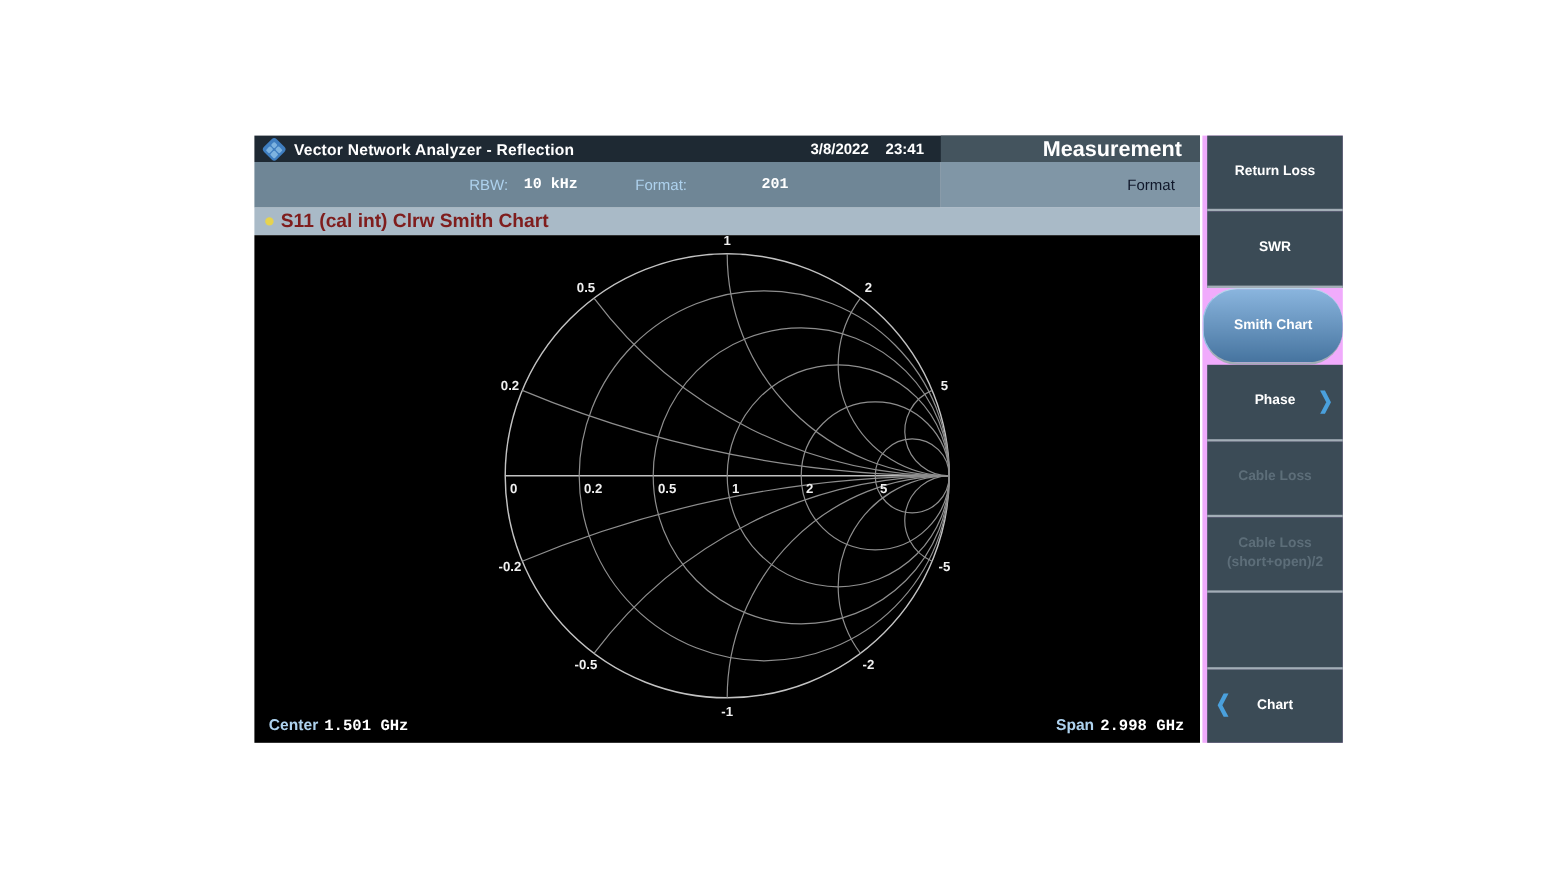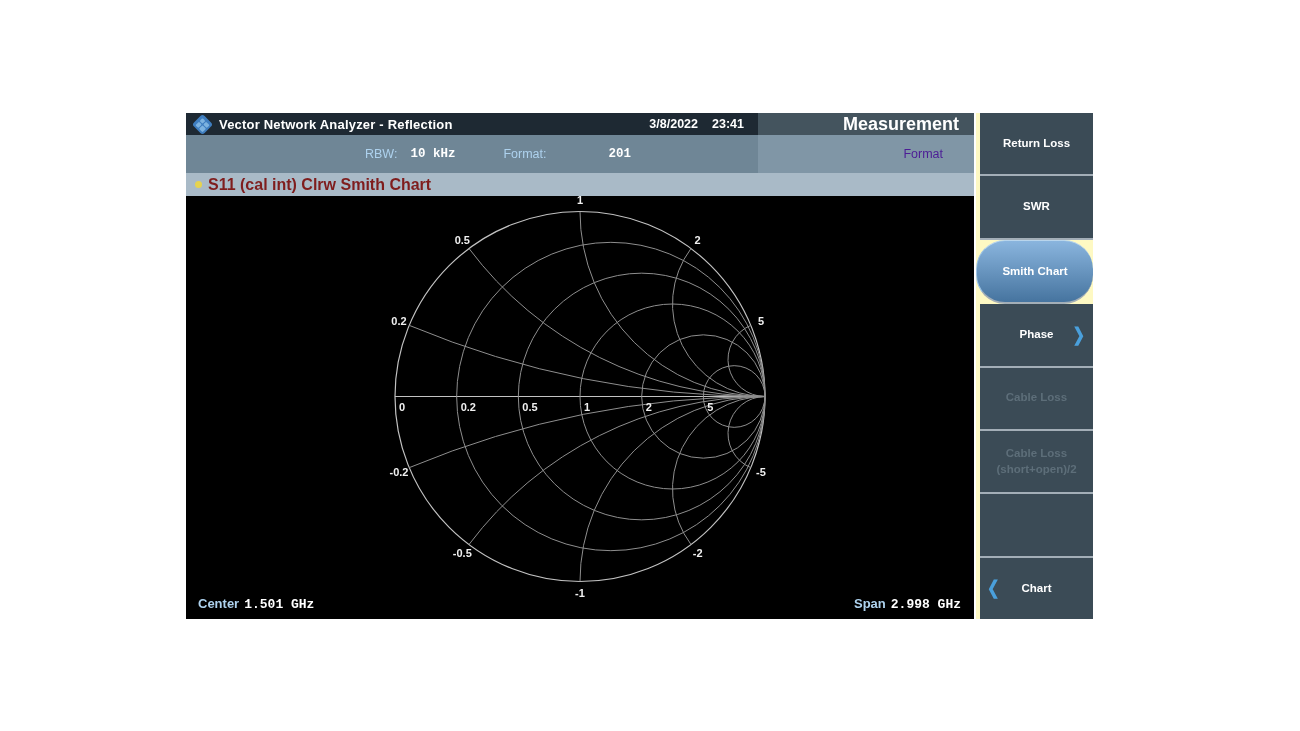--- a/index.html
+++ b/index.html
@@ -1,19 +1,19 @@
 <!DOCTYPE html>
 <html><head>
 <meta charset="utf-8">
 <style>
   * { margin:0; padding:0; box-sizing:border-box; }
   html,body { width:1300px; height:731px; background:#ffffff; overflow:hidden;
               font-family:"Liberation Sans", sans-serif; }
 
-  .app { position:absolute; left:186px; top:113px; width:907px; height:481px; display:flex; }
+  .app { position:absolute; left:212px; top:113px; width:907px; height:481px; display:flex; }
 
   
   .main { width:788px; height:506px; display:flex; flex-direction:column; }
 
   .title-row { height:22px; display:flex; align-items:center; background:#1e2933; }
   .title-left { flex:1; display:flex; align-items:center; height:100%; padding-left:6px; }
   .logo { width:17px; height:17px; position:relative; margin:0 8px 0 2px; }
   .logo .dia { position:absolute; left:1px; top:1px; width:15px; height:15px;
                background:#3f7ec0; border-radius:3px; transform:rotate(45deg);
                display:grid; grid-template-columns:1fr 1fr; grid-template-rows:1fr 1fr;
@@ -22,41 +22,41 @@
   .app-title { color:#ffffff; font-size:13px; font-weight:bold; letter-spacing:.2px; }
   .datetime { color:#ffffff; font-size:12.5px; font-weight:bold; margin-right:14px; display:flex; gap:14px; }
   .menu-head { width:216px; height:100%; background:#44545e; color:#ffffff; font-size:18px;
                font-weight:bold; display:flex; align-items:center; justify-content:flex-end;
                padding-right:15px; }
 
   .format-row { height:38px; display:flex; }
   .format-left { flex:1; background:#6f8696; display:flex; align-items:center; font-size:12.5px; }
   .lbl-blue { color:#aed2ee;text-align:center; }
   .val-white { color:#ffffff; font-weight:bold;font-family:Liberation Mono, monospace; }
-  .format-head { width:216px; background:#8096a6; color:#4c1d95; font-size:12.5px;
-                 display:flex; align-items:center; justify-content:flex-end; padding-right:31px; }
+  .format-head { width:216px; background:#8096a6; color:#0f172a; font-size:12.5px;
+                 display:flex; align-items:center; justify-content:flex-end; padding-right:21px; }
 
   .trace-row { height:23px; background:#a9bac7; display:flex; align-items:center; padding-left:9px; }
   .trace-bullet { width:7px; height:7px; border-radius:50%; background:#e6d34f; margin-right:6px; }
   .trace-label { color:#7f1d1d; font-size:16px; font-weight:bold; }
 
   .chart-area { position:relative; height:423px; background:#000000; }
   .chart-area svg { position:absolute; left:0; top:0; }
   .chart-area svg .grid  { fill:none; stroke:#8e8e8e; stroke-width:1; }
   .chart-area svg .outer { fill:none; stroke:#c2c2c2; stroke-width:1.2; }
   .chart-area svg text { fill:#f0f0f0; font-size:11px; font-weight:bold;
                          font-family:"Liberation Sans", sans-serif; }
   .foot { position:absolute; bottom:7px; font-size:13px; font-weight:bold; }
   .foot.left  { left:12px; }
   .foot.right { right:13px; }
   .foot .lbl-blue { margin-right:5px; }
 
   
   .gap { width:2px; }
-  .sidebar { width:117px; height:506px; display:flex; flex-direction:column; background:#fef9c3; }
+  .sidebar { width:117px; height:506px; display:flex; flex-direction:column; background:#f0abfc; }
   .sb-btn { flex:1; position:relative; margin-left:4px; background:#3b4b56;
             display:flex; align-items:center; justify-content:center;
             color:#ffffff; font-size:11.5px; font-weight:bold; text-align:center;
             border-bottom:2px solid #a3aeb7; padding:0 12px; line-height:1.35; }
   .sb-btn:last-child { border-bottom:none; }
   .sb-btn.state-selected { margin-left:0; background:linear-gradient(#8ab5de,#46749f);
                            border-top:1px solid #b9d5ec; border-left:1px solid #9cc3e6;border-radius:29px; }
   .sb-btn.state-disabled { color:#5d6e79; }
   .chev { position:absolute; color:#4aa0dc; font-size:15px; font-weight:bold; }
   .chev.right { right:8px; top:50%; transform:translateY(-50%) scaleY(1.25); }

